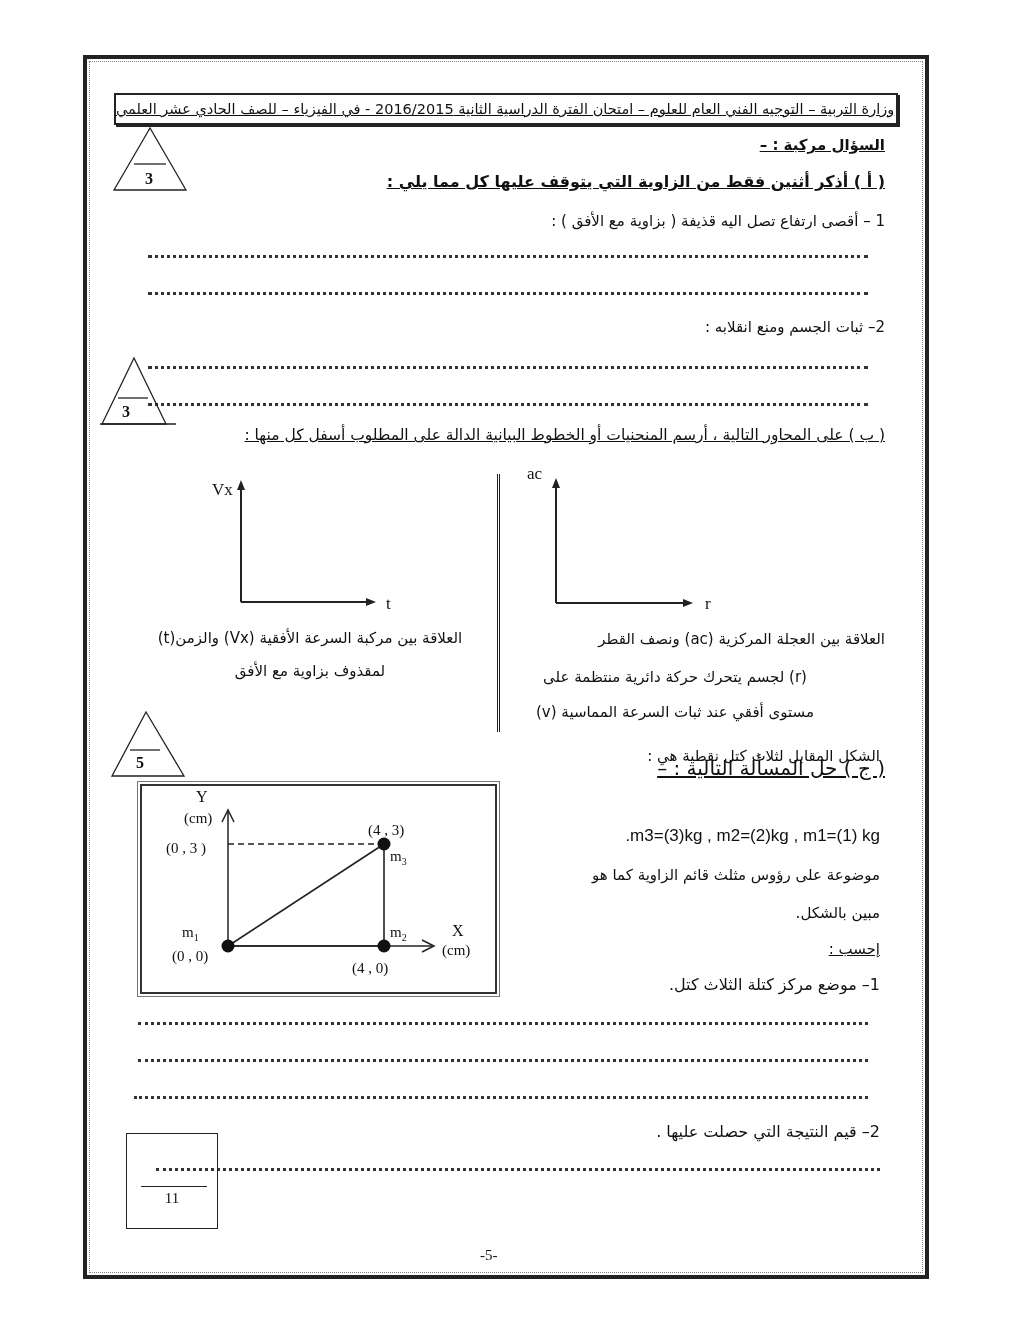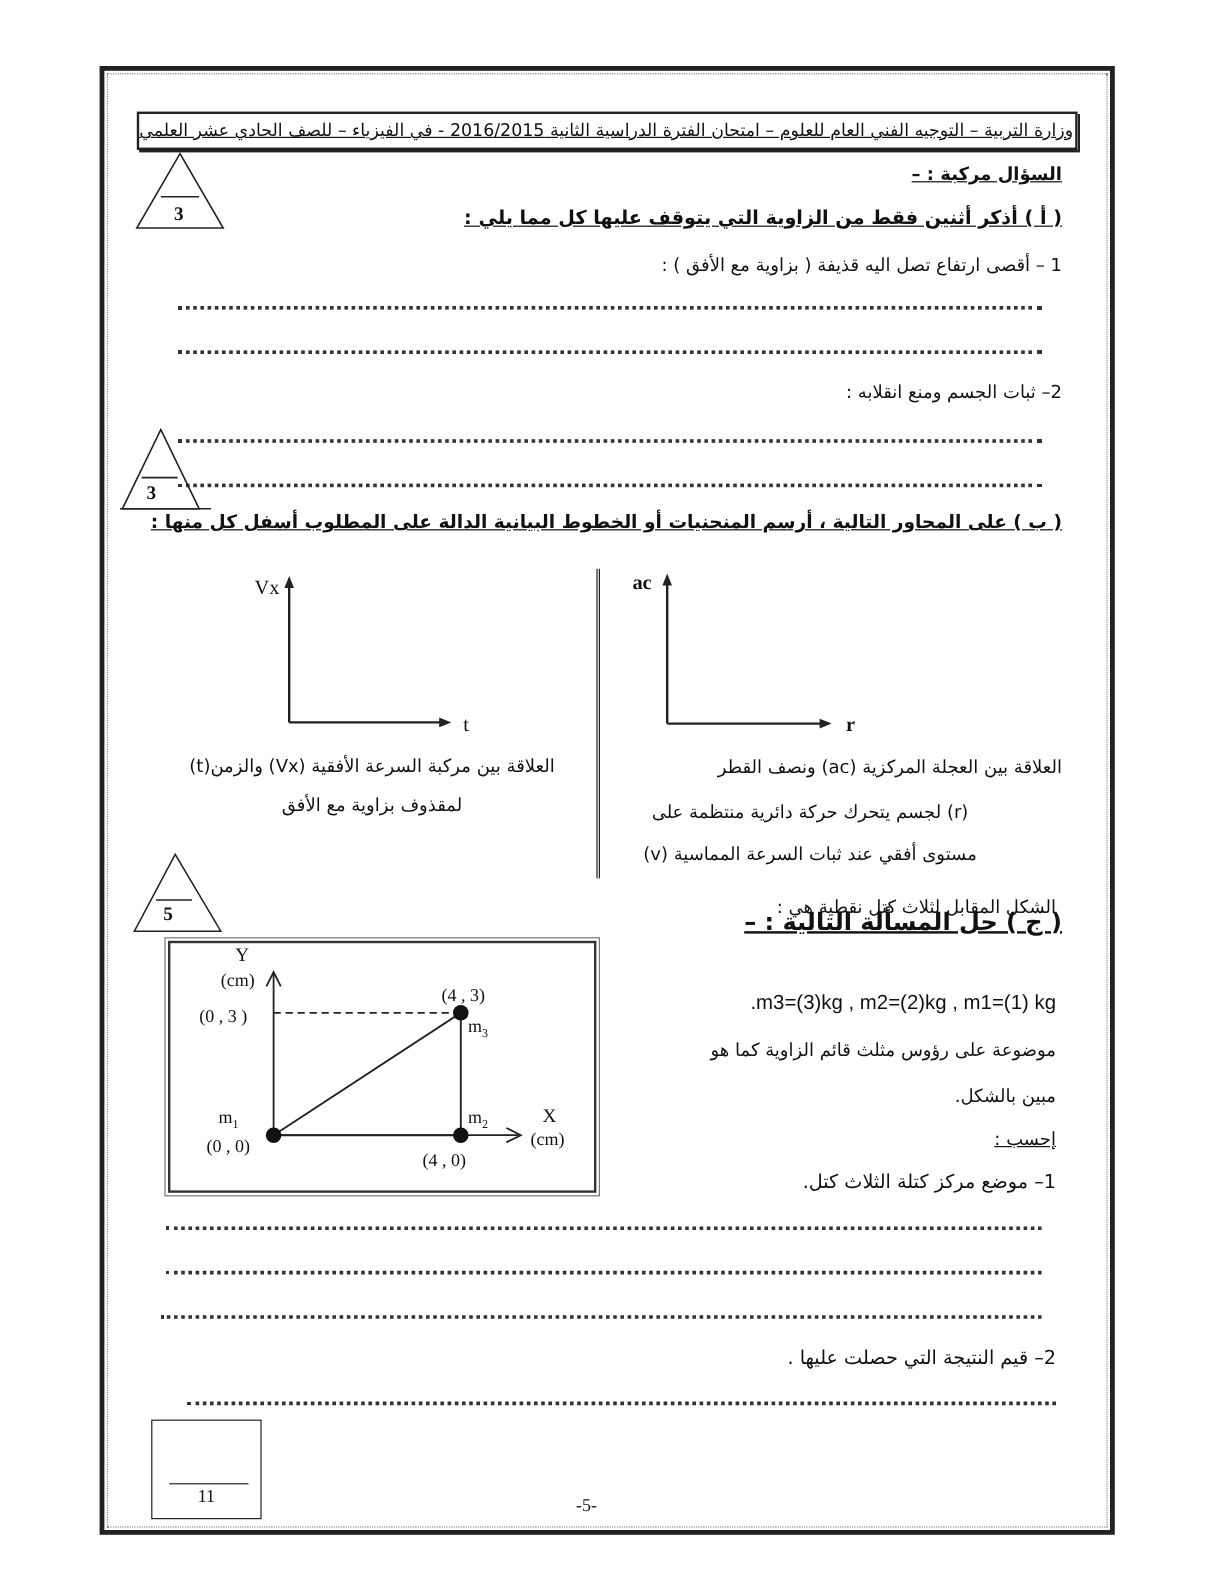--- a/index.html
+++ b/index.html
@@ -2,35 +2,35 @@
 <html><head>
   <meta charset="utf-8">
   <style>
     html, body { margin: 0; padding: 0; background: #ffffff; }
     body { width: 1020px; height: 1320px; position: relative; overflow: hidden; color: #111; font-family: "DejaVu Sans", sans-serif; }
     .page-border { position: absolute; left: 83px; top: 55px; width: 846px; height: 1224px; border: 4px solid #222; box-sizing: border-box; }
     .page-border-inner { position: absolute; left: 89px; top: 61px; width: 834px; height: 1212px; border: 1px dotted #888; box-sizing: border-box; }
     .header-box { position: absolute; left: 114px; top: 93px; width: 784px; height: 32px; border: 2px solid #222; box-shadow: 2px 2px 0 #222; box-sizing: border-box; display: flex; align-items: center; justify-content: flex-end; direction: rtl; font-size: 14.5px; font-family: "DejaVu Sans", sans-serif; white-space: nowrap; text-decoration: underline; }
     .rtl { direction: rtl; text-align: right; position: absolute; white-space: nowrap; }
     .u { text-decoration: underline; }
-    .bold { font-weight: bold; }
+    .bold { font-weight: normal; }
     .q-title { right: 135px; top: 136px; font-size: 15px; font-weight: bold; }
     .part-a { right: 135px; top: 172px; font-size: 16px; font-weight: bold; }
     .item { font-size: 15px; }
     .dots { position: absolute; height: 0; border-top: 3px dotted #333; }
     .tri { position: absolute; }
     .tri svg { display: block; }
     .tri-score { position: absolute; font-family: "Liberation Serif", serif; font-size: 16px; font-weight: bold; }
     .divider { position: absolute; left: 497px; top: 474px; width: 3px; height: 258px; border-left: 1px solid #222; border-right: 1px solid #222; box-sizing: border-box; }
     .caption { position: absolute; font-size: 15px; direction: rtl; text-align: center; white-space: nowrap; }
     .axis-label { position: absolute; font-family: "Liberation Serif", serif; font-size: 17px; }
     .diagram-box { position: absolute; left: 140px; top: 784px; width: 357px; height: 210px; border: 2px solid #333; box-sizing: border-box; outline: 1px solid #777; outline-offset: 2px; }
     .diag-text { position: absolute; font-family: "Liberation Serif", serif; font-size: 15px; white-space: nowrap; }
     .mass-line { position: absolute; right: 140px; top: 826px; font-family: "Liberation Sans", sans-serif; font-size: 17px; direction: ltr; white-space: nowrap; }
-    .score-box { position: absolute; left: 126px; top: 1183px; width: 92px; height: 83px; border: 1px solid #222; box-sizing: border-box; }
+    .score-box { position: absolute; left: 126px; top: 1133px; width: 92px; height: 96px; border: 1px solid #222; box-sizing: border-box; }
     .score-box .line { position: absolute; left: 14px; right: 10px; top: 52px; border-top: 1px solid #222; }
     .score-box .val { position: absolute; left: 0; right: 0; top: 56px; text-align: center; font-family: "Liberation Serif", serif; font-size: 15px; }
     .page-num { position: absolute; left: 480px; top: 1247px; font-family: "Liberation Serif", serif; font-size: 15px; }
   </style>
 </head>
 <body>
 
 <div class="page-border"></div>
 <div class="page-border-inner"></div>
 
@@ -82,21 +82,21 @@
 
 <div class="divider"></div>
 
 <div>
   <svg style="position:absolute; left:545px; top:476px;" width="160" height="138">
     <line x1="11" y1="8" x2="11" y2="127" stroke="#222" stroke-width="2"></line>
     <polygon points="11,2 7,12 15,12" fill="#222"></polygon>
     <line x1="11" y1="127" x2="142" y2="127" stroke="#222" stroke-width="2"></line>
     <polygon points="148,127 138,123 138,131" fill="#222"></polygon>
   </svg>
-  <div class="axis-label bold" style="left:527px; top:476px;">ac</div>
+  <div class="axis-label bold" style="left:527px; top:464px;">ac</div>
   <div class="axis-label bold" style="left:705px; top:594px;">r</div>
   <div class="caption" style="left:505px; width:380px; top:630px; text-align:right;">العلاقة بين العجلة المركزية (ac) ونصف القطر</div>
   <div class="caption" style="left:505px; width:340px; top:668px;">(r) لجسم يتحرك حركة دائرية منتظمة على</div>
   <div class="caption" style="left:505px; width:340px; top:703px;">مستوى أفقي عند ثبات السرعة المماسية (v)</div>
 </div>
 
 <div class="tri" style="left:108px; top:710px;">
   <svg width="80" height="70" viewBox="0 0 80 70">
     <polygon points="38,2 4,66 76,66" fill="none" stroke="#222" stroke-width="1.3"></polygon>
     <line x1="22" y1="40" x2="52" y2="40" stroke="#222" stroke-width="1.3"></line>

